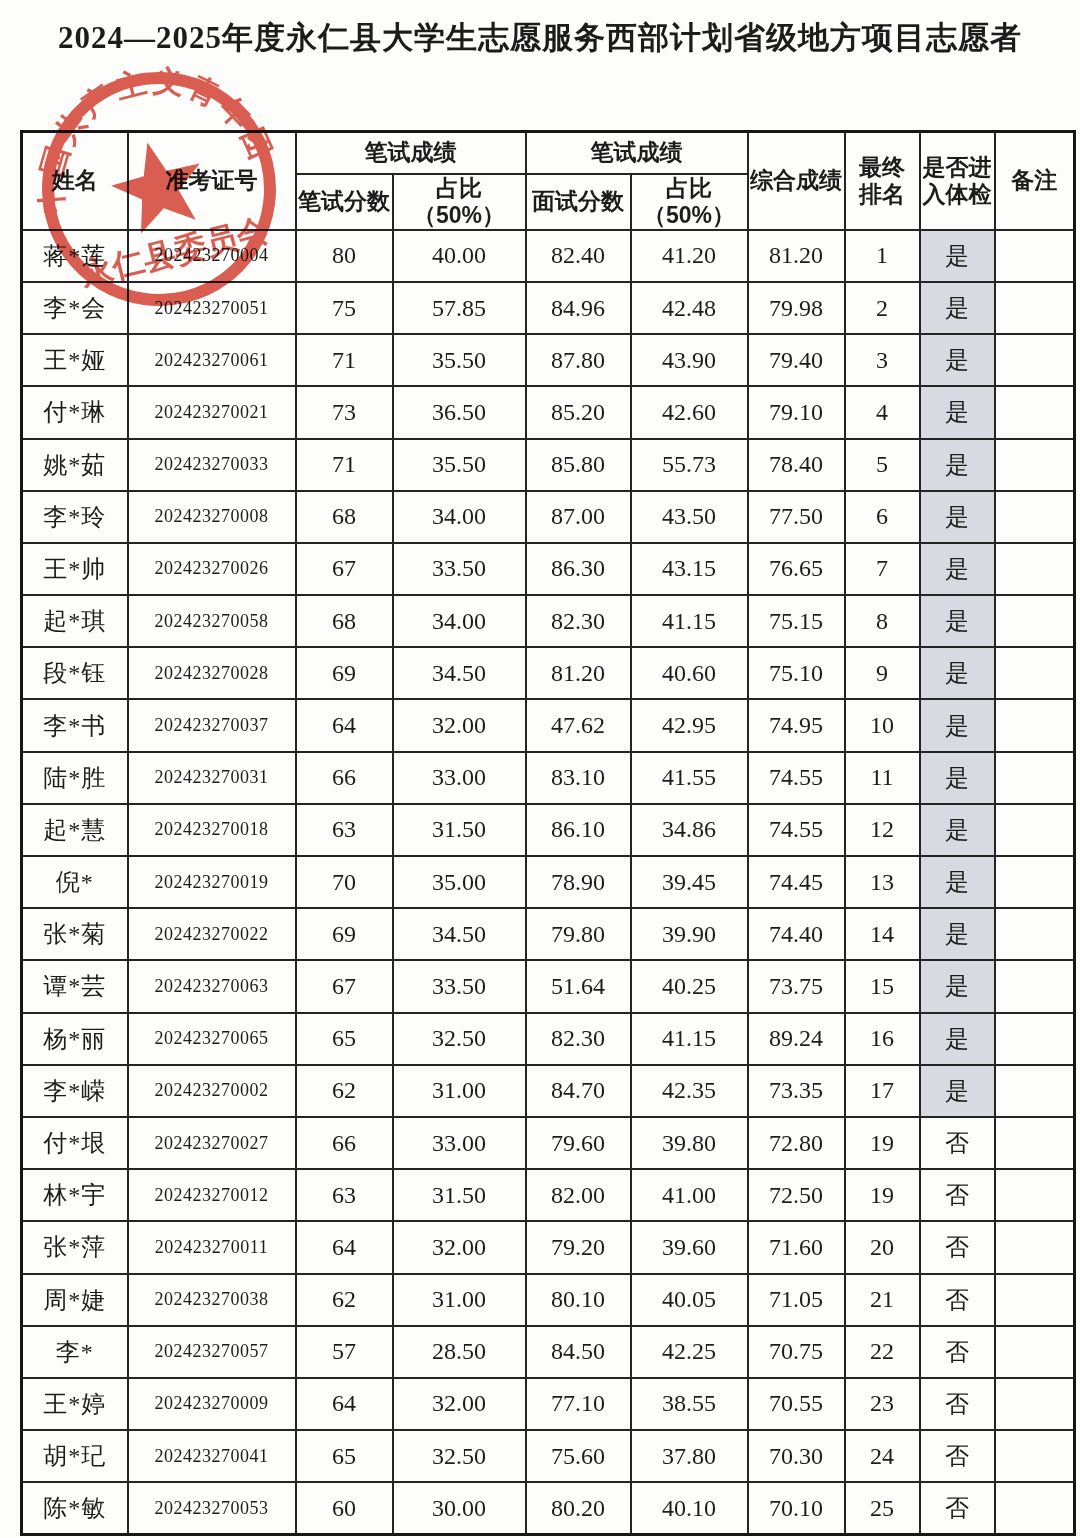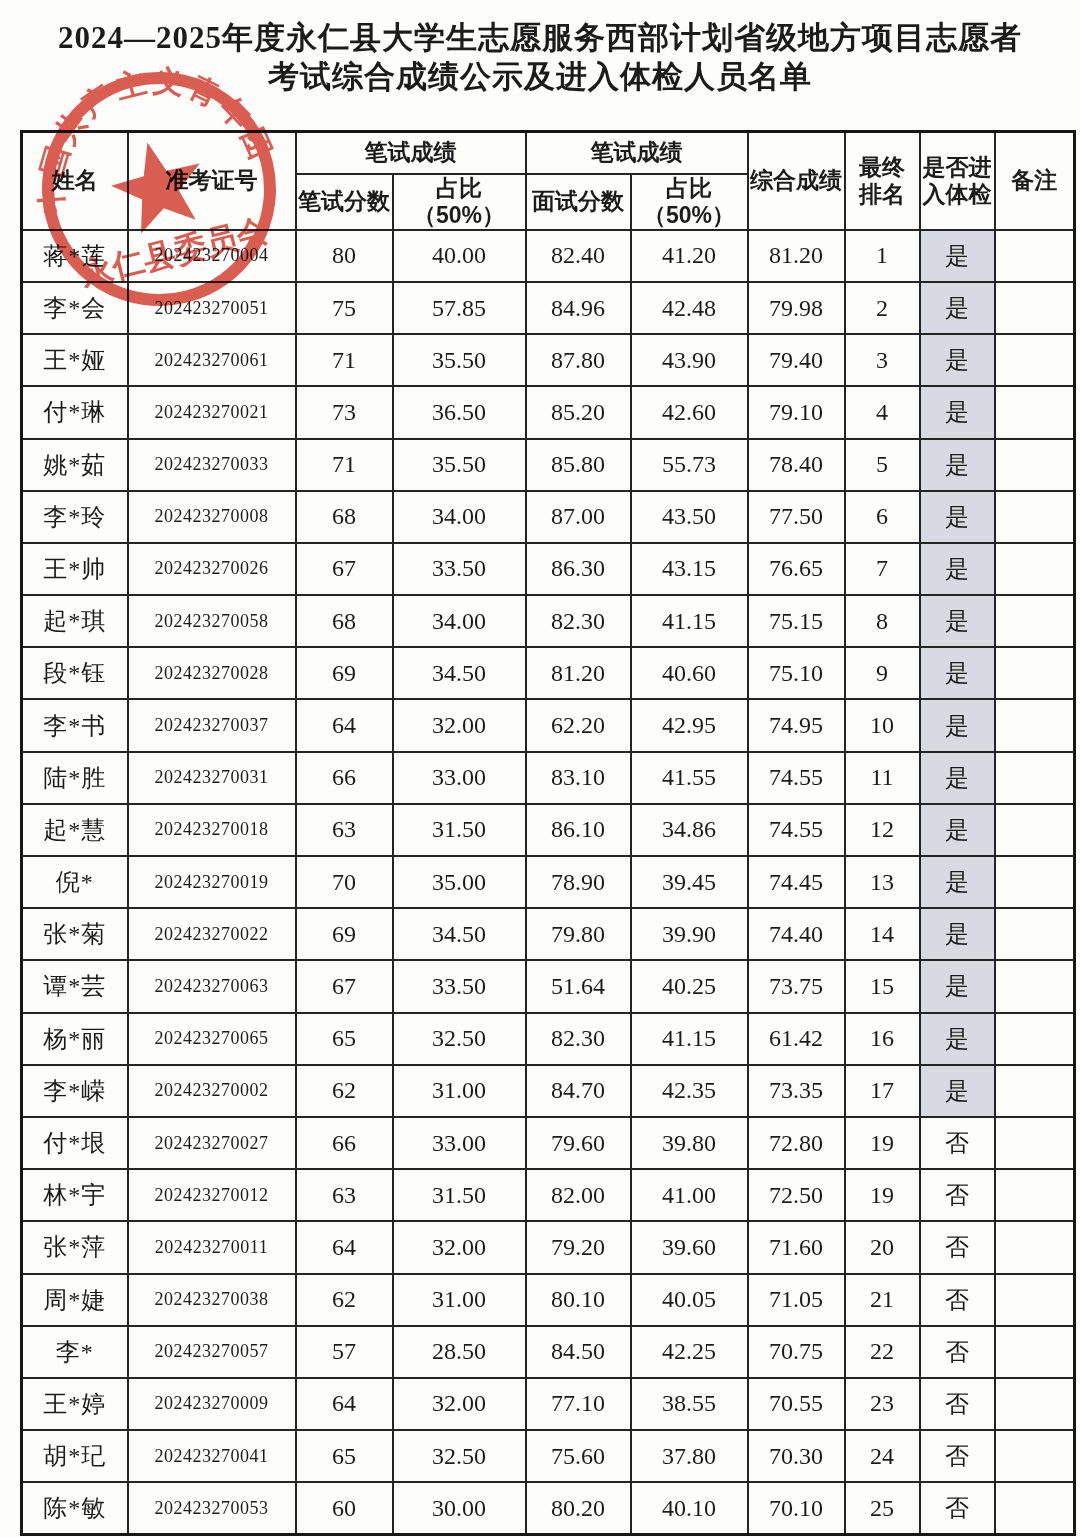--- a/index.html
+++ b/index.html
@@ -58,21 +58,20 @@
     pointer-events:none;
   }
 </style>
 </head>
 <body>
 
 <div class="page">
 
   <div class="doc-title">
     <div>2024—2025年度永仁县大学生志愿服务西部计划省级地方项目志愿者</div>
-    <div>考试综合成绩公示及进入体检人员名单</div>
   </div>
 
   <table class="results">
     <colgroup>
       <col style="width:106px">
         <col style="width:168px">
         <col style="width:97px">
       <col style="width:133px">
         <col style="width:105px">
         <col style="width:117px">
@@ -208,21 +207,21 @@
           <td class="composite-cell">75.10</td>
           <td class="rank-cell">9</td>
           <td class="physical-cell shaded">是</td>
           <td class="remark-cell"></td>
         </tr>
         <tr>
           <td class="name-cell">李*书</td>
           <td class="ticket-cell">202423270037</td>
           <td class="written-score-cell">64</td>
           <td class="written-ratio-cell">32.00</td>
-          <td class="interview-score-cell">62.20</td>
+          <td class="interview-score-cell">47.62</td>
           <td class="interview-ratio-cell">42.95</td>
           <td class="composite-cell">74.95</td>
           <td class="rank-cell">10</td>
           <td class="physical-cell shaded">是</td>
           <td class="remark-cell"></td>
         </tr>
         <tr>
           <td class="name-cell">陆*胜</td>
           <td class="ticket-cell">202423270031</td>
           <td class="written-score-cell">66</td>
@@ -282,21 +281,21 @@
           <td class="physical-cell shaded">是</td>
           <td class="remark-cell"></td>
         </tr>
         <tr>
           <td class="name-cell">杨*丽</td>
           <td class="ticket-cell">202423270065</td>
           <td class="written-score-cell">65</td>
           <td class="written-ratio-cell">32.50</td>
           <td class="interview-score-cell">82.30</td>
           <td class="interview-ratio-cell">41.15</td>
-          <td class="composite-cell">61.42</td>
+          <td class="composite-cell">89.24</td>
           <td class="rank-cell">16</td>
           <td class="physical-cell shaded">是</td>
           <td class="remark-cell"></td>
         </tr>
         <tr>
           <td class="name-cell">李*嵘</td>
           <td class="ticket-cell">202423270002</td>
           <td class="written-score-cell">62</td>
           <td class="written-ratio-cell">31.00</td>
           <td class="interview-score-cell">84.70</td>

